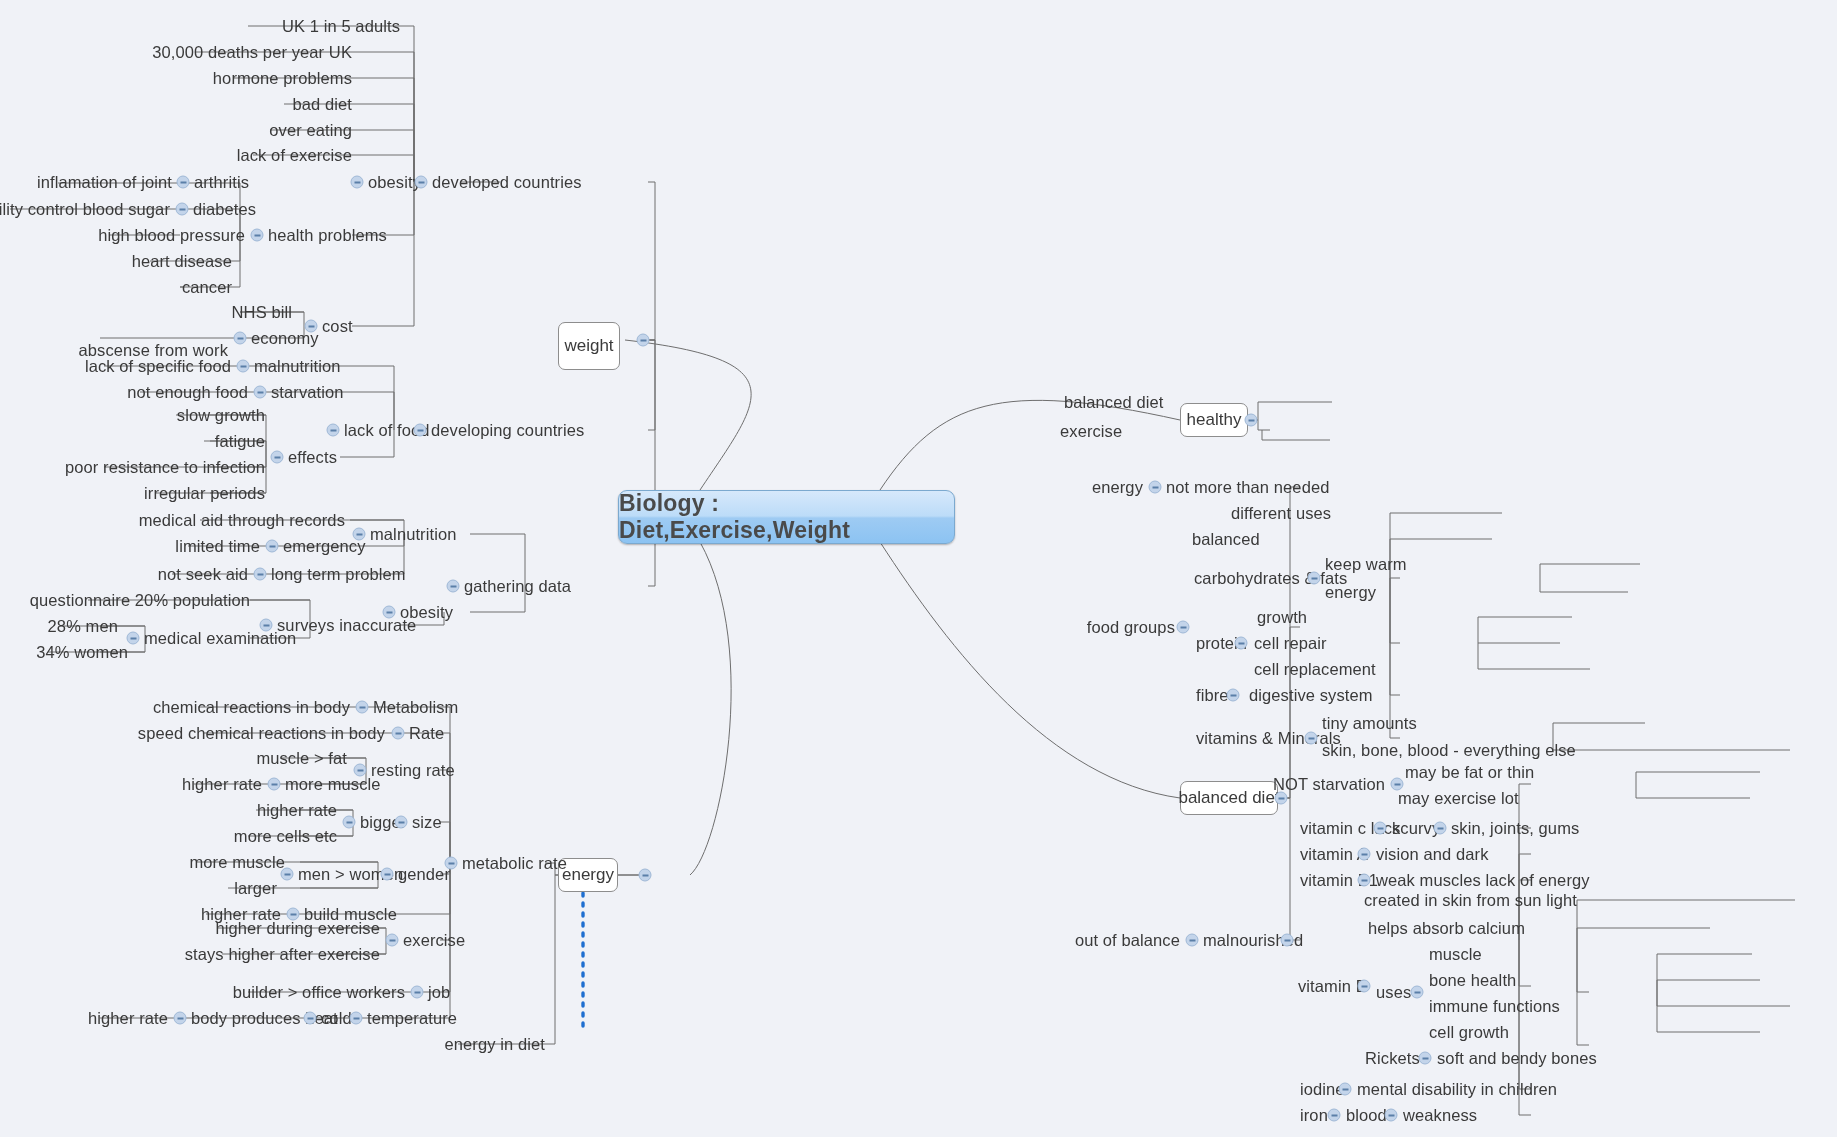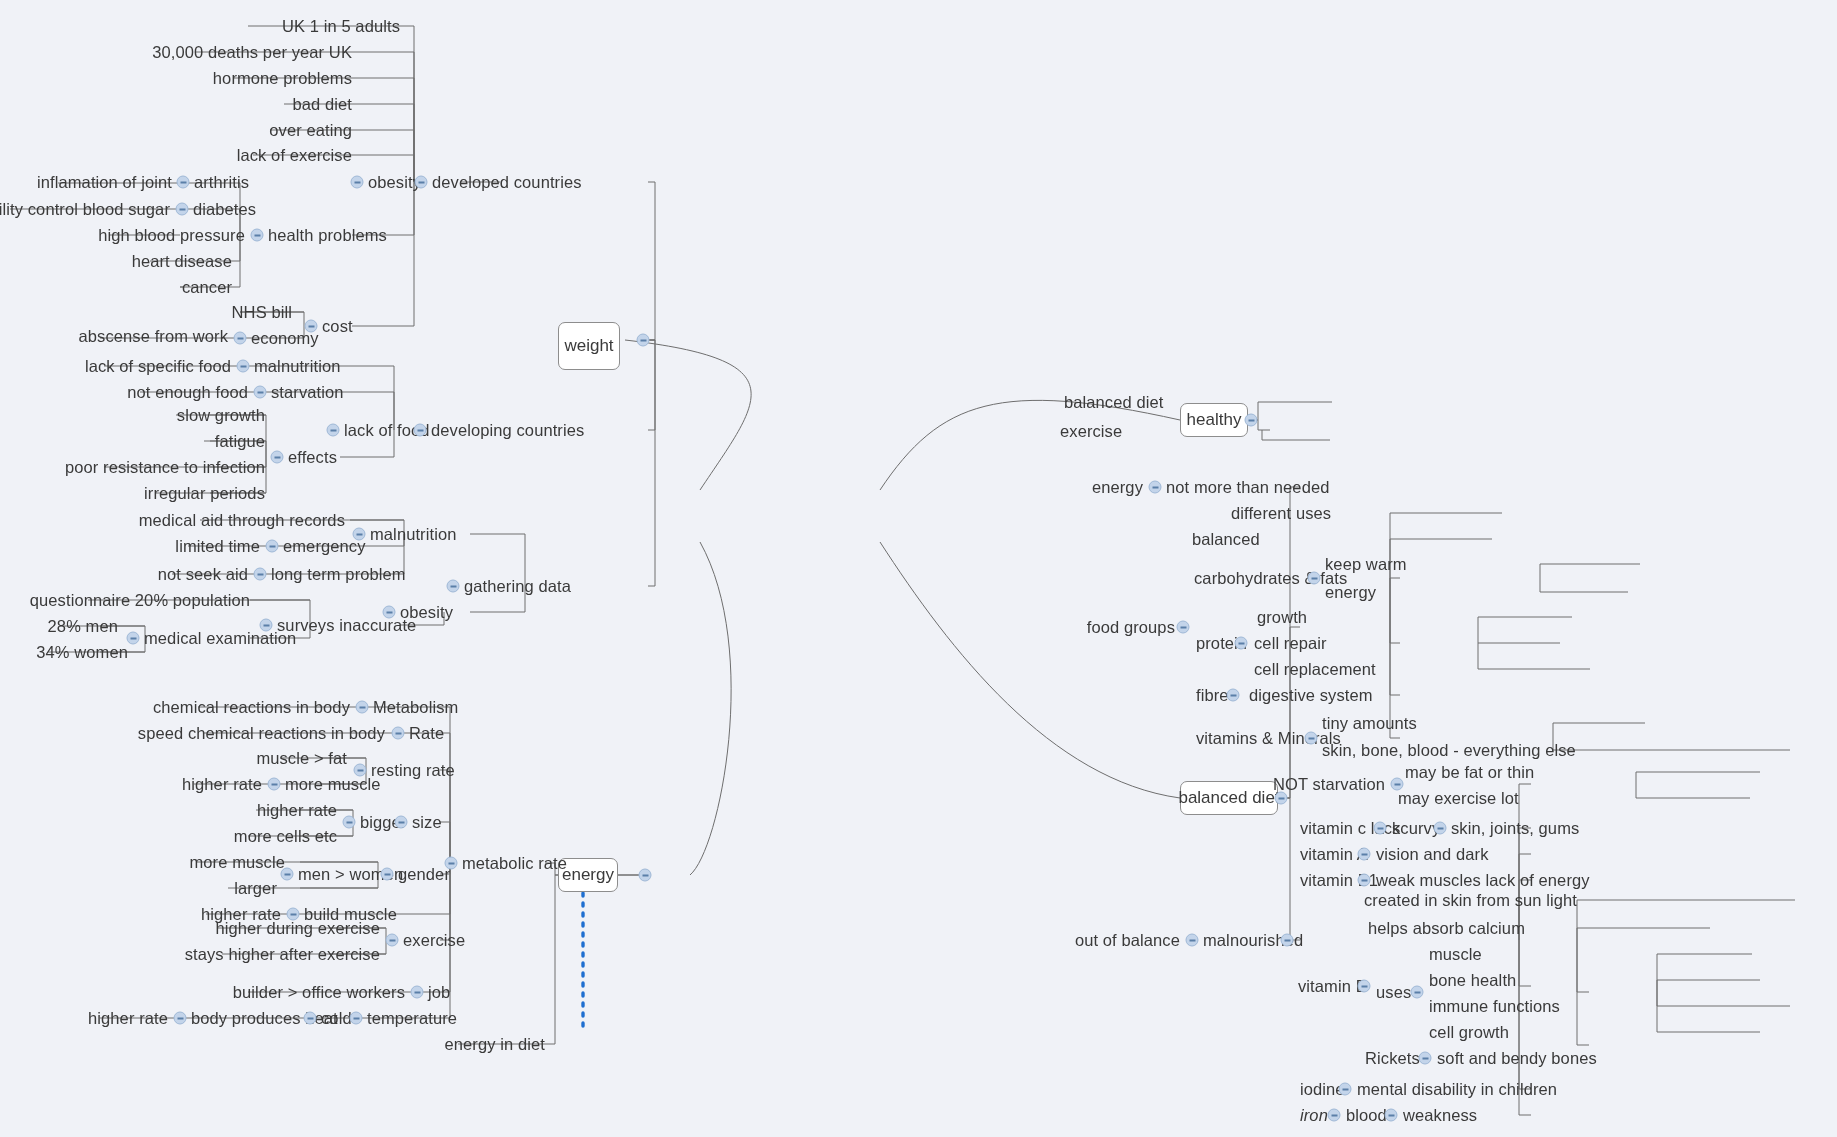--- a/index.html
+++ b/index.html
@@ -258,20 +258,23 @@
       <path d="M 228 888 L 378 888"></path>
       <path d="M 206 914 L 440 914"></path>
       <path d="M 218 928 L 386 928"></path>
       <path d="M 222 954 L 386 954"></path>
       <path d="M 248 992 L 440 992"></path>
       <path d="M 100 1018 L 440 1018"></path>
       <path d="M 458 1044 L 545 1044"></path>
     </g>
   </svg>
 
+  <div id="root">
+    <span>Biology : Diet,Exercise,Weight</span>
+  </div>
 
   <div class="mainbox" style="left:558px;top:322px;width:62px;height:48px;">
     <span>weight</span>
   </div>
   <div class="dot" style="left:643px;top:340px;"></div>
 
   <div class="mainbox" style="left:1180px;top:403px;width:68px;height:34px;">
     <span>healthy</span>
   </div>
   <div class="dot" style="left:1251px;top:420px;"></div>
@@ -309,21 +312,21 @@
   <div class="dot" style="left:257px;top:235px;"></div>
   <div class="node l" style="left:268px;top:235px;">health problems</div>
 
   <div class="node r" style="left:232px;top:261px;">heart disease</div>
   <div class="node r" style="left:232px;top:287px;">cancer</div>
 
   <div class="node r" style="left:292px;top:312px;">NHS bill</div>
   <div class="dot" style="left:311px;top:326px;"></div>
   <div class="node l" style="left:322px;top:326px;">cost</div>
 
-  <div class="node r" style="left:228px;top:336px;">abscense from work</div>
+  <div class="node r" style="left:228px;top:350px;">abscense from work</div>
   <div class="dot" style="left:240px;top:338px;"></div>
   <div class="node l" style="left:251px;top:338px;">economy</div>
 
   <div class="node r" style="left:231px;top:366px;">lack of specific food</div>
   <div class="dot" style="left:243px;top:366px;"></div>
   <div class="node l" style="left:254px;top:366px;">malnutrition</div>
 
   <div class="node r" style="left:248px;top:392px;">not enough food</div>
   <div class="dot" style="left:260px;top:392px;"></div>
   <div class="node l" style="left:271px;top:392px;">starvation</div>
@@ -496,19 +499,19 @@
   <div class="node l" style="left:1429px;top:1032px;">cell growth</div>
 
   <div class="node l" style="left:1365px;top:1058px;">Rickets</div>
   <div class="dot" style="left:1425px;top:1058px;"></div>
   <div class="node l" style="left:1437px;top:1058px;">soft and bendy bones</div>
 
   <div class="node l" style="left:1300px;top:1089px;">iodine</div>
   <div class="dot" style="left:1345px;top:1089px;"></div>
   <div class="node l" style="left:1357px;top:1089px;">mental disability in children</div>
 
-  <div class="node l" style="left:1300px;top:1115px;font-style:italic;">iron</div>
+  <div class="node l" style="left:1300px;top:1115px;">iron</div>
   <div class="dot" style="left:1334px;top:1115px;"></div>
   <div class="node l" style="left:1346px;top:1115px;">blood</div>
   <div class="dot" style="left:1391px;top:1115px;"></div>
   <div class="node l" style="left:1403px;top:1115px;">weakness</div>
 
 </div>
 
 </body></html>

